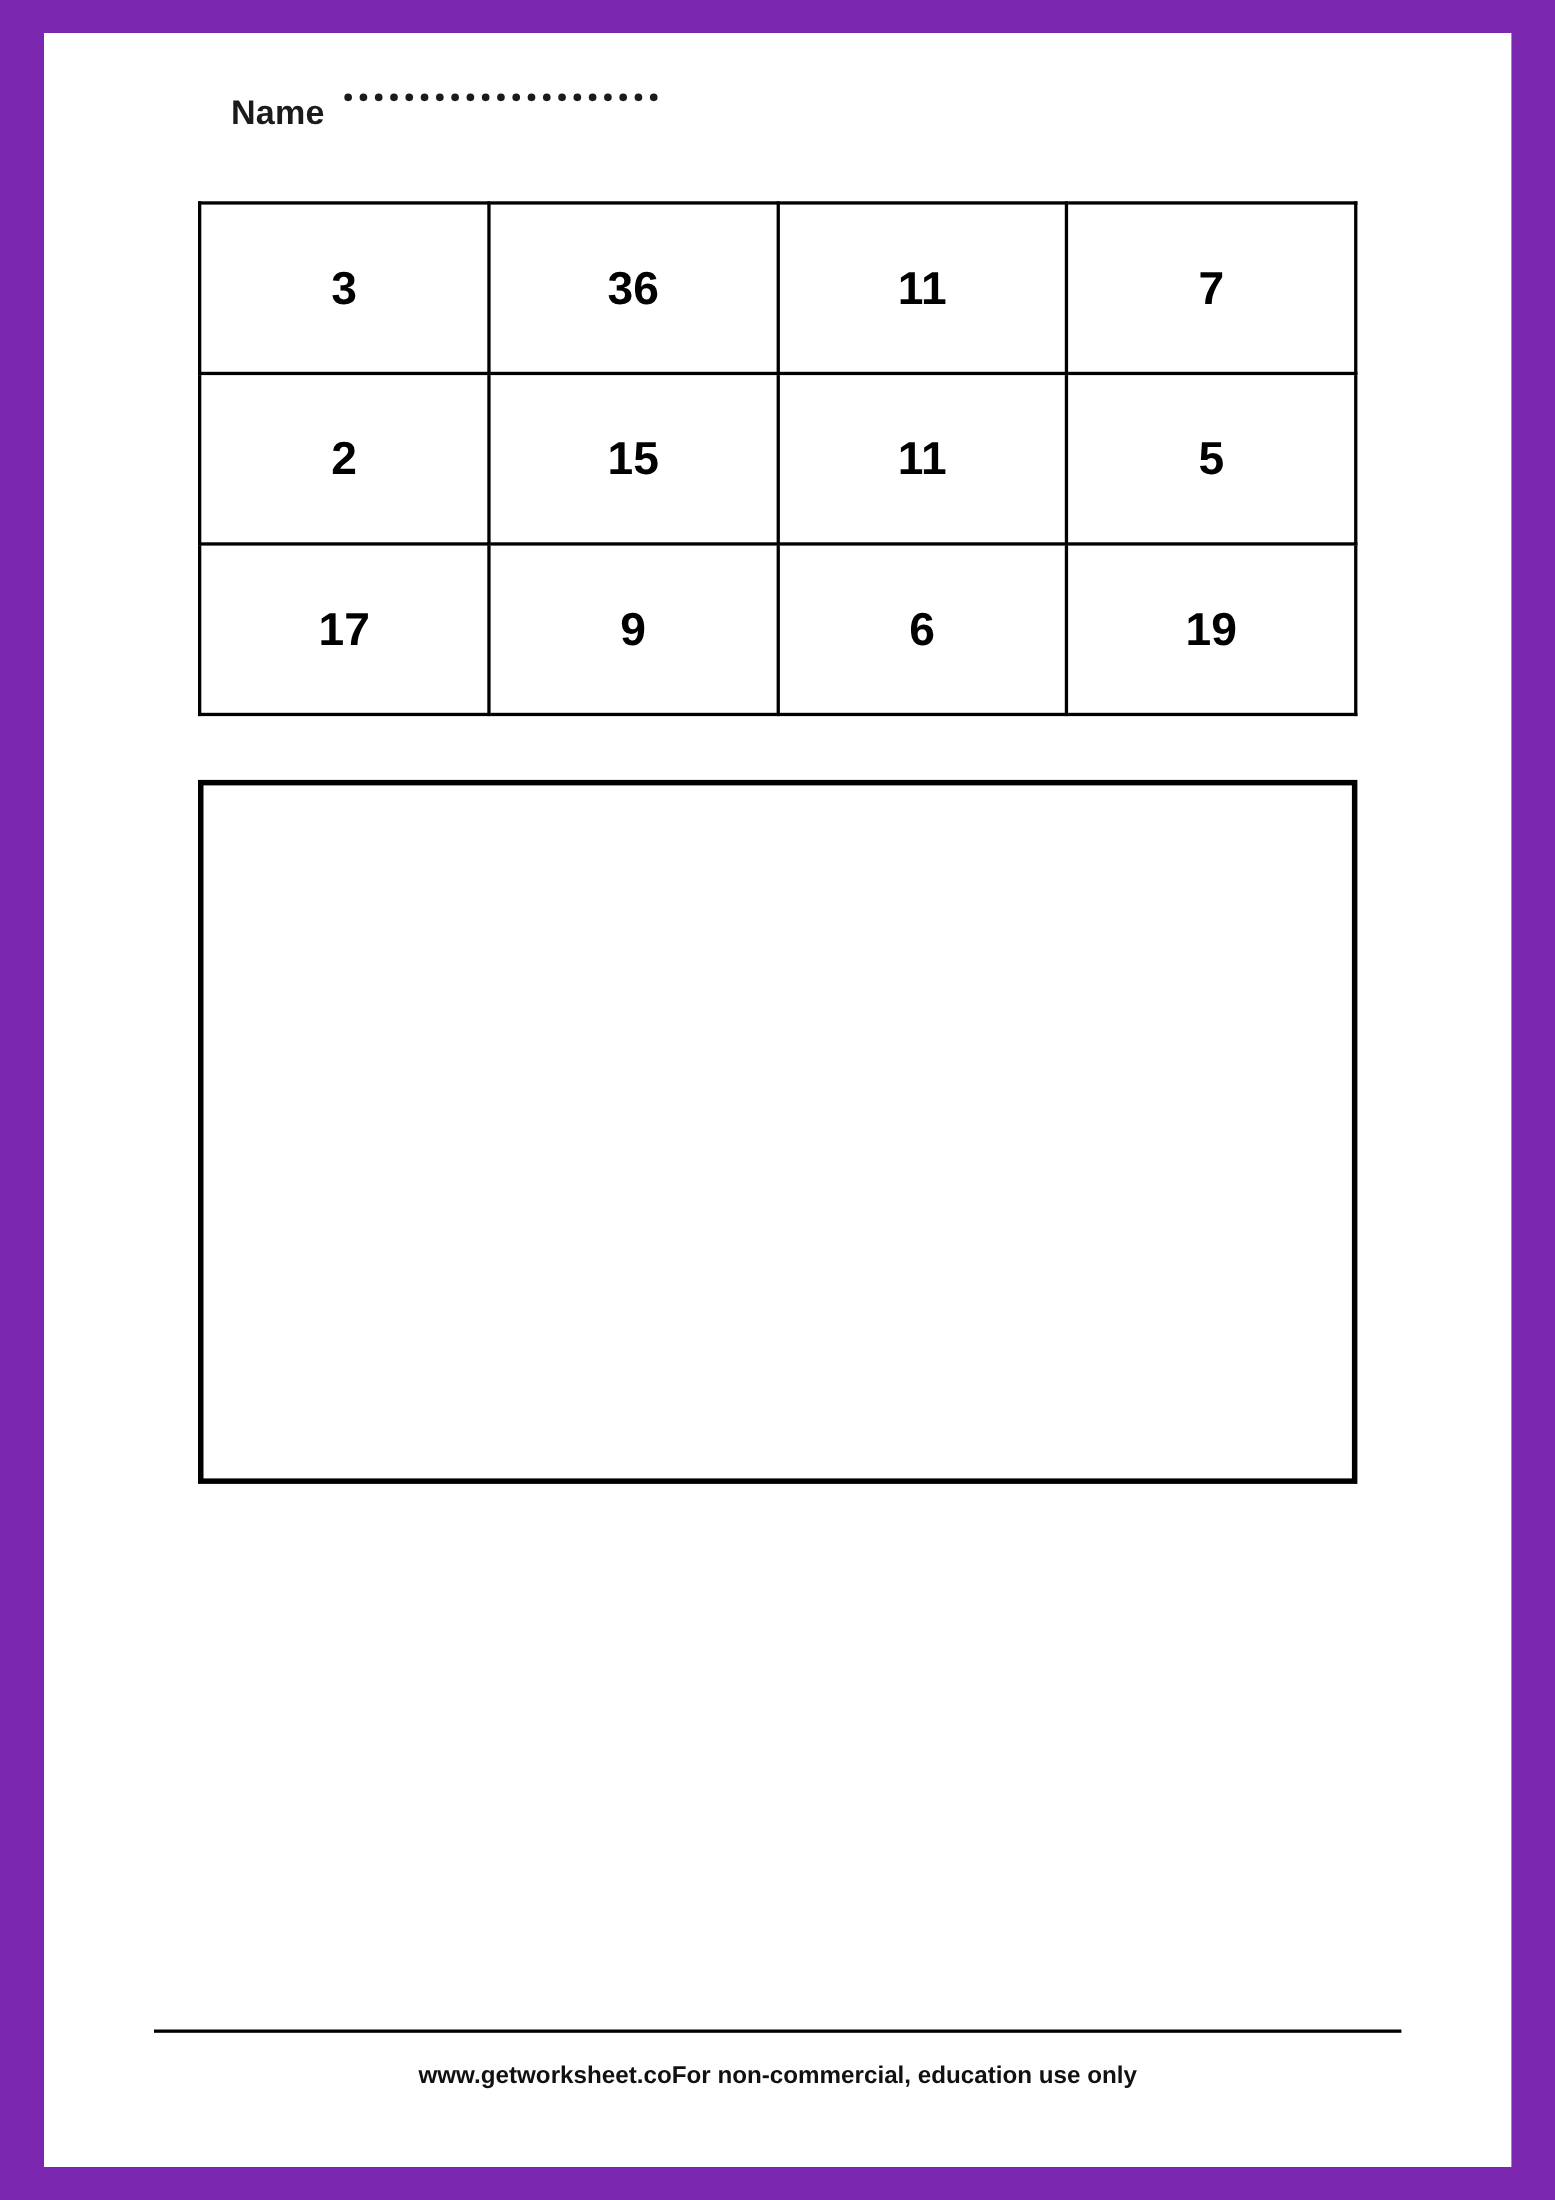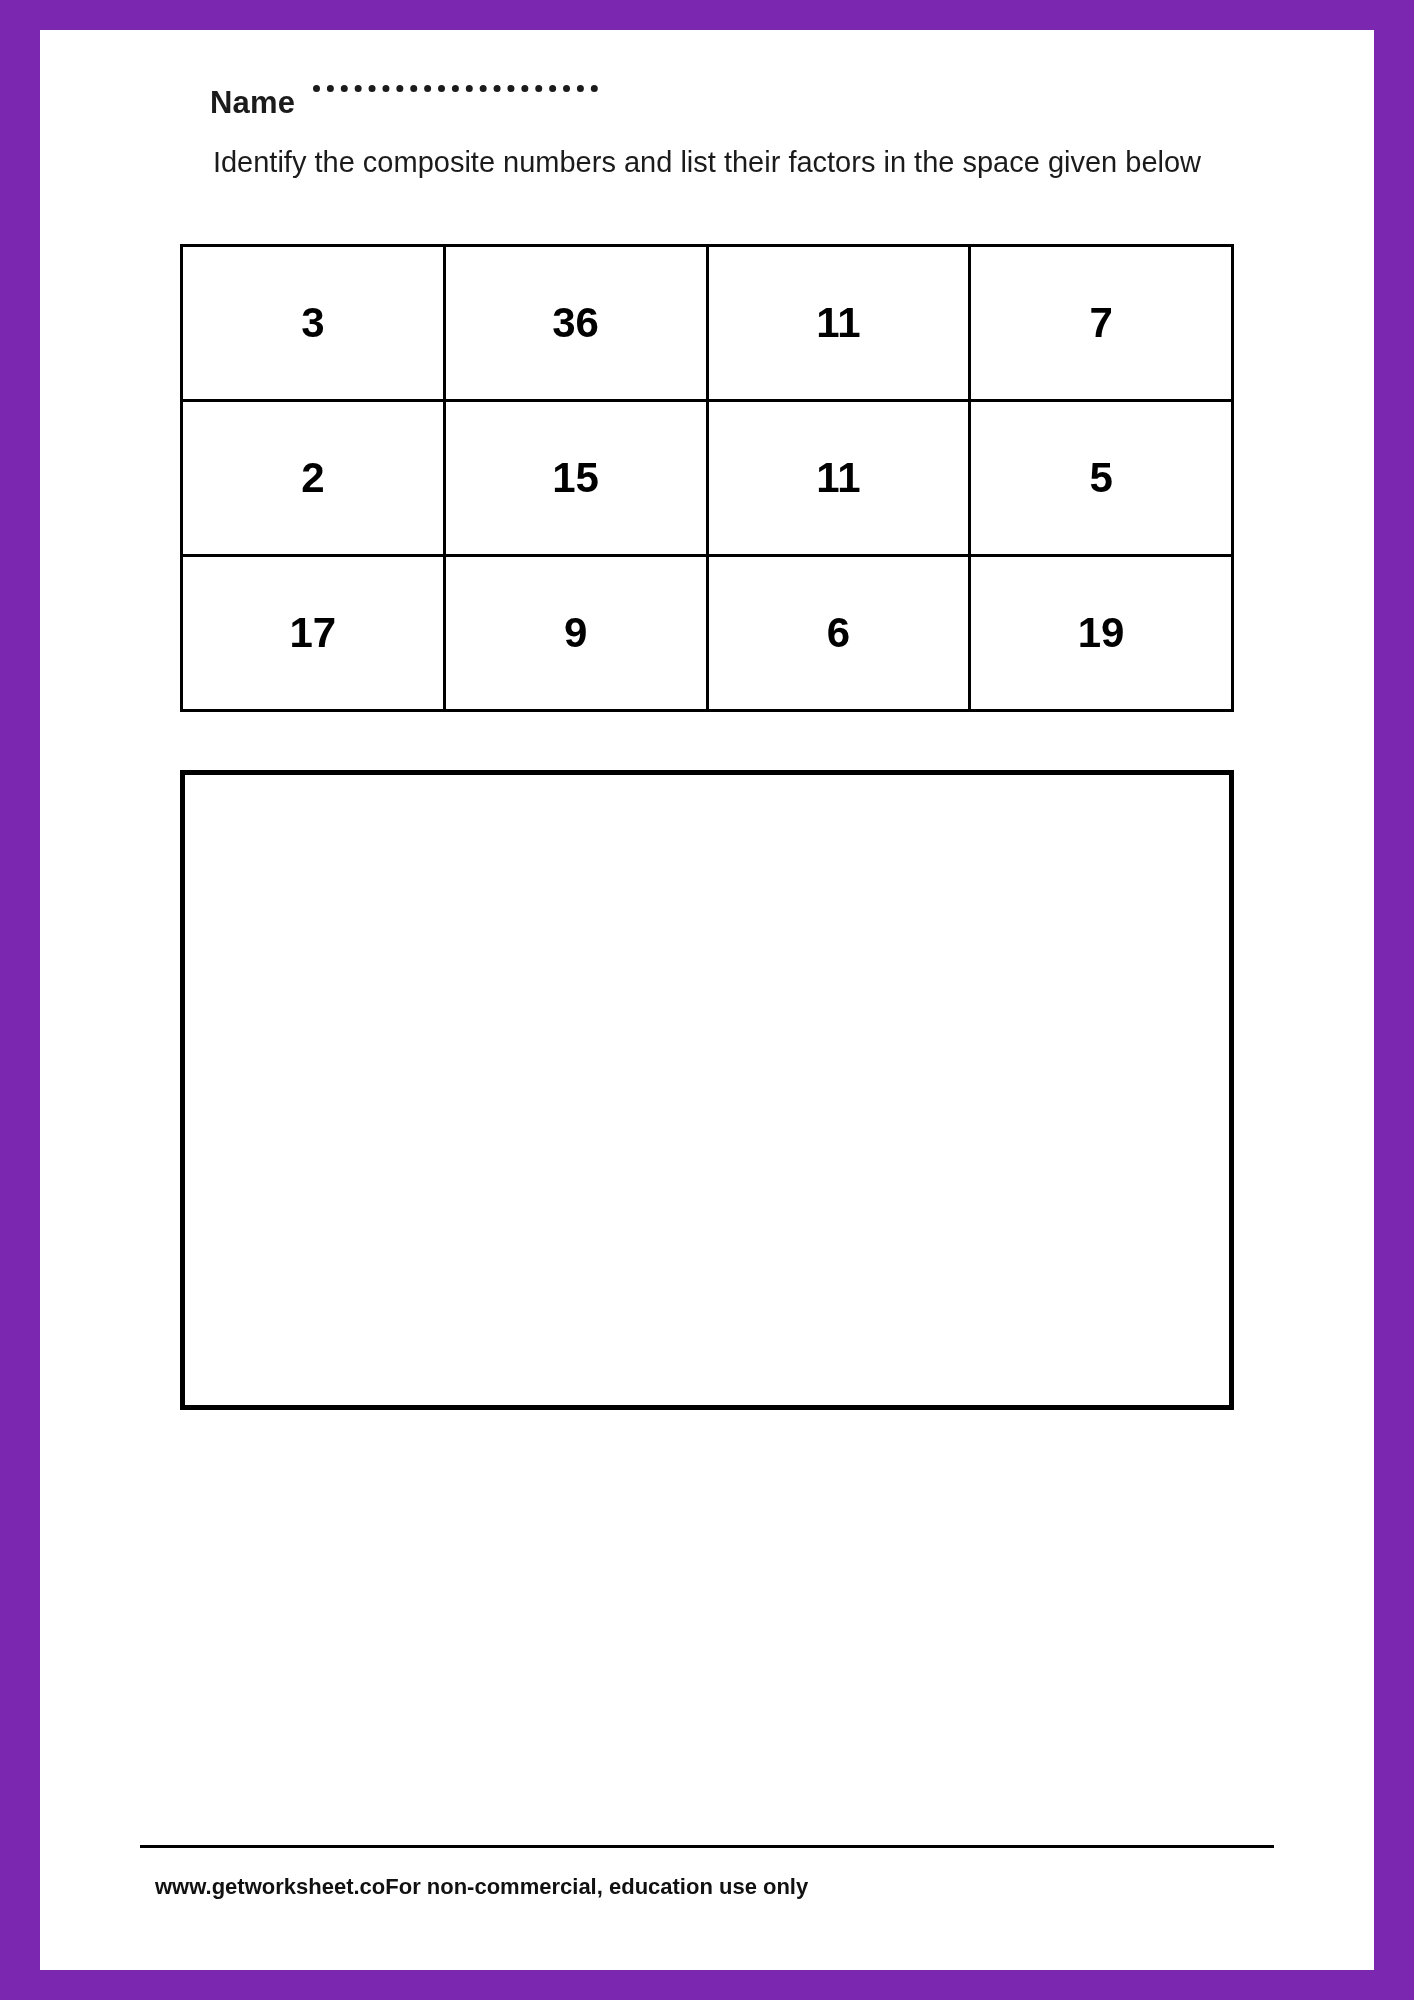--- a/index.html
+++ b/index.html
@@ -119,21 +119,21 @@
     left: 100px;
     right: 100px;
     bottom: 70px;
   }
   .footer-rule {
     border-top: 3px solid #000000;
     margin-bottom: 26px;
   }
   .footer-row {
     display: flex;
-    justify-content: flex-start;
+    justify-content: center;
     align-items: center;
     padding: 0 15px;
   }
   .footer-text {
     font-size: 22px;
     font-weight: bold;
     color: #111111;
   }
 </style>
 </head>
@@ -142,21 +142,20 @@
 <div class="page">
   <div class="sheet-inner">
 
     <div class="header-row">
       <div class="field name">
         <span class="field-label">Name</span>
         <span class="dots"></span>
       </div>
     </div>
 
-    <div class="subtitle">Identify the composite numbers and list their factors in the space given below</div>
 
     <div class="grid-wrap">
       <table class="number-grid">
         <tbody>
           <tr>
             <td>3</td>
             <td>36</td>
             <td>11</td>
             <td>7</td>
           </tr>

